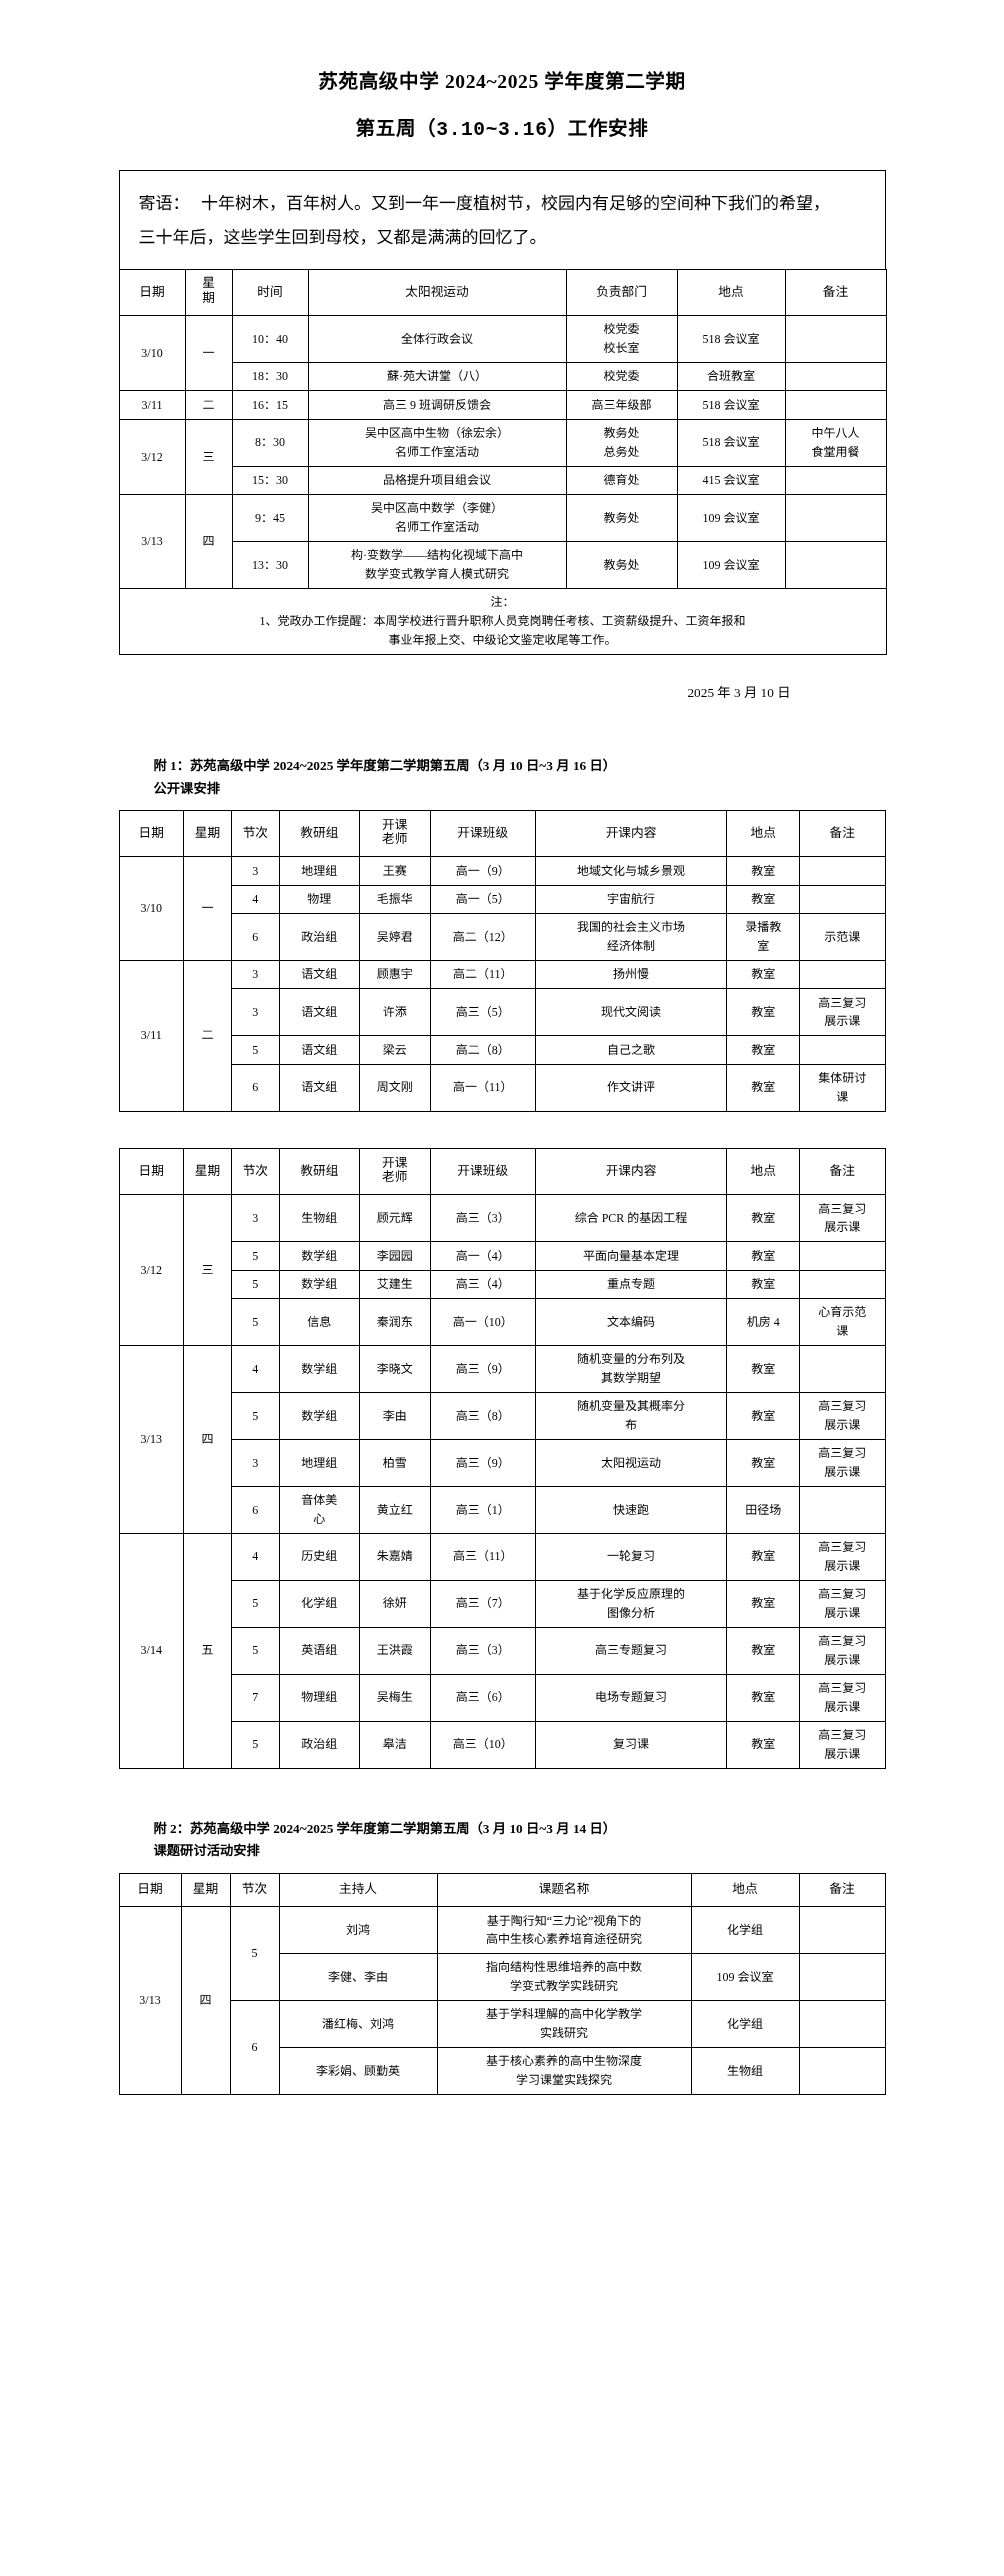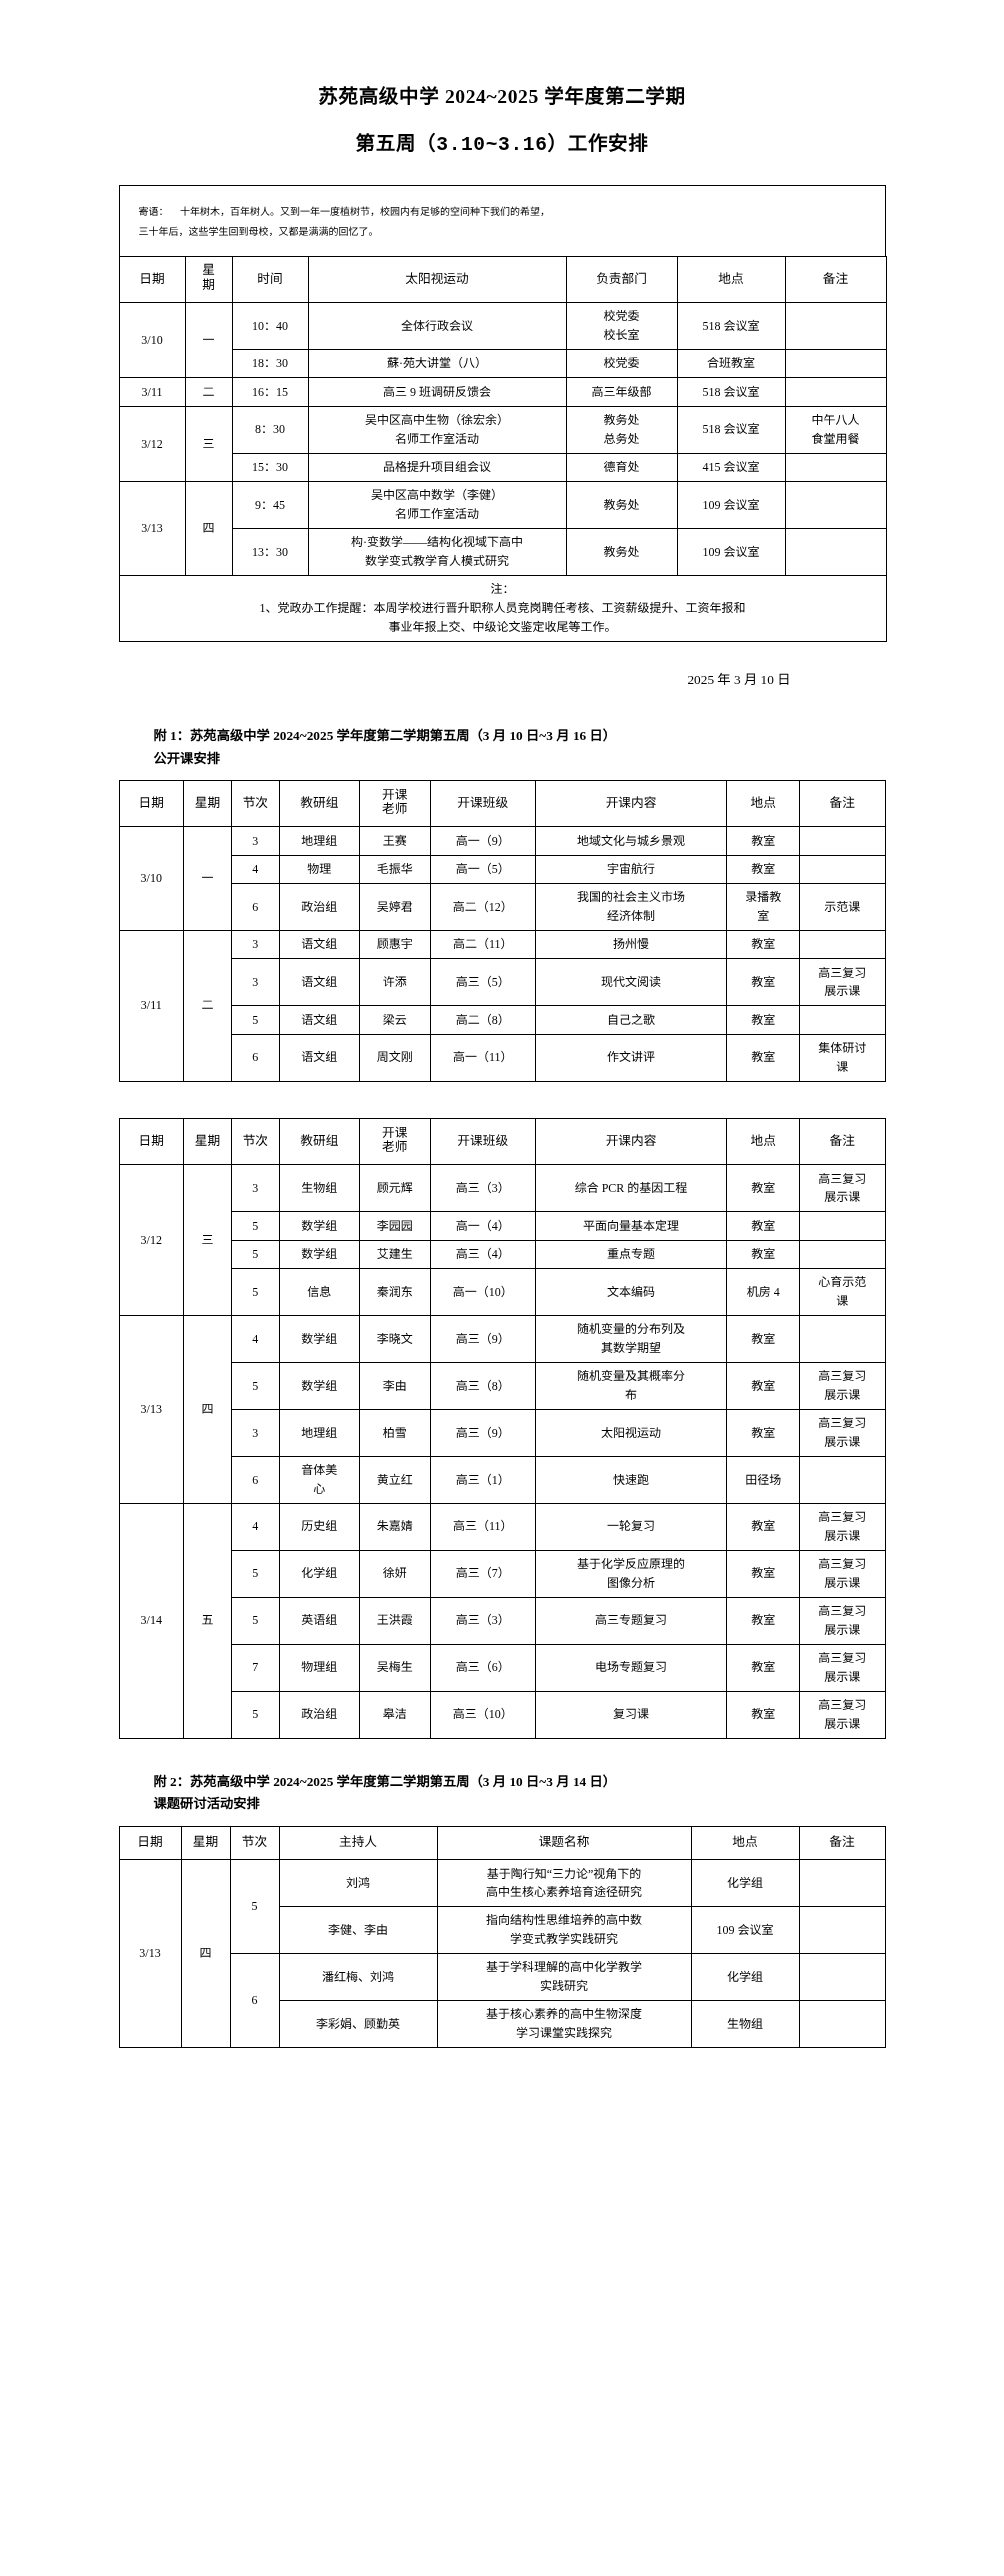--- a/index.html
+++ b/index.html
@@ -9,21 +9,21 @@
     background: #ffffff;
     font-family: "Liberation Serif", "DejaVu Serif", serif;
     color: #000000;
   }
   .page {
     width: 1004px;
     min-height: 2576px;
     margin: 0 auto;
     background: #fff;
     position: relative;
-    padding: 15px;
+    padding: 0;
   }
   .inner {
     width: 767px;
     margin: 0 auto;
   }
 
   
   .doc-title {
     text-align: center;
     font-family: "Liberation Serif", "DejaVu Serif", serif;
@@ -33,21 +33,21 @@
     line-height: 1.25;
   }
   .title-1 { padding-top: 70px; }
   .title-2 { padding-top: 24px; padding-bottom: 26.6px; font-family: Liberation Mono, monospace; }
 
   
   .motto-box {
     border: 0.6px solid #000;
     border-bottom: none;
     padding: 16.5px 19px 14px 19px;
-    font-size: 10px;
+    font-size: 17px;
     line-height: 2.0;
     font-family: "Liberation Serif", "DejaVu Serif", serif;
   }
   .motto-ind { display: inline-block; width: 11.4px; }
 
   
   table.grid {
     border-collapse: collapse;
     width: 100%;
     table-layout: fixed;
@@ -90,21 +90,21 @@
     font-size: 13.3px;
     line-height: 2.0;
   }
 
   
   .attach-head {
     font-weight: bold;
     font-size: 13.3px;
     line-height: 1.7;
     padding-left: 35px;
-    margin-top: 32px;
+    margin-top: 49px;
     margin-bottom: 10px;
   }
   .attach-head .l2 { display: block; }
 
   .table-wrap { margin-bottom: 3.8px; }
   .gap-lg { height: 33px; }
   .bottom-pad { height: 114px; }
 
   
   tr.group-end > td { border-bottom: 1.9px solid #000; }

